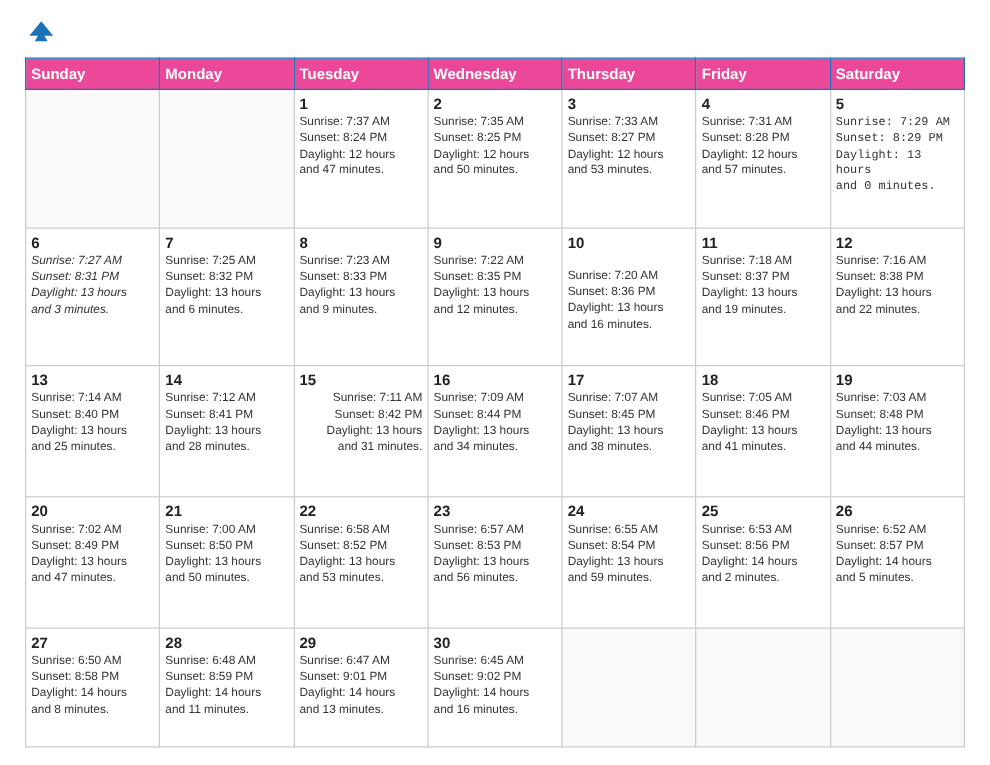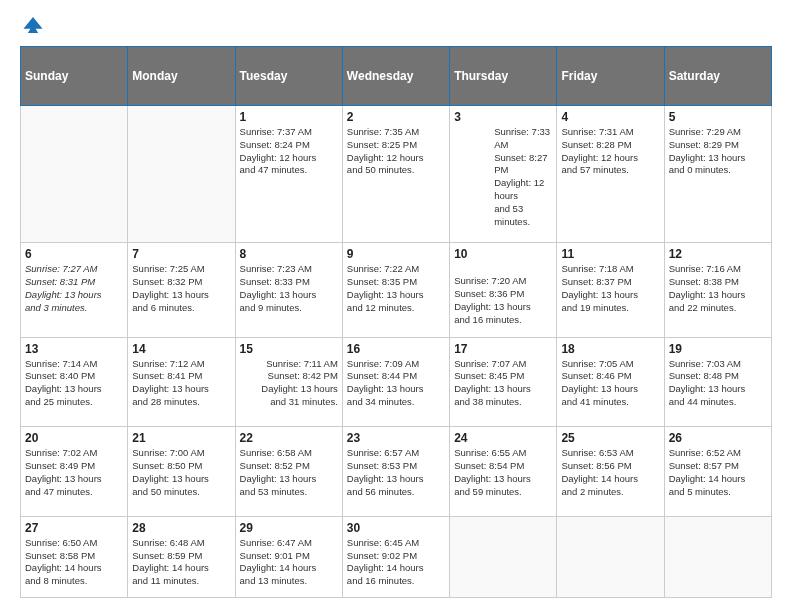--- a/index.html
+++ b/index.html
@@ -57,25 +57,25 @@
       color: #444;
     }
     .calendar {
       flex: 1;
       border: 1px solid #ccc;
       border-collapse: collapse;
       width: 100%;
       table-layout: fixed;
     }
     .calendar th {
-      background: #737373;
+      background: #ec4899;
       color: #fff;
       font-size: 12px;
       font-weight: bold;
-      padding: 22px 4px;
+      padding: 5px 4px;
       text-align: left;
       border: 1px solid #1a73b8;
     }
     .calendar td {
       vertical-align: top;
       border: 1px solid #ccc;
       padding: 4px 4px 2px 4px;
       font-size: 10px;
       color: #333;
       height: 82px;
@@ -148,35 +148,35 @@
           </td>
           <td>
             <span class="day-num">2</span>
             <div class="day-info" style="white-space: pre-line;">Sunrise: 7:35 AM
 Sunset: 8:25 PM
 Daylight: 12 hours
 and 50 minutes.</div>
           </td>
           <td>
             <span class="day-num">3</span>
-            <div class="day-info" style="white-space: pre-line; margin-left: 40px;">Sunrise: 7:33 AM
+            <div class="day-info" style="white-space: pre-line;">Sunrise: 7:33 AM
 Sunset: 8:27 PM
 Daylight: 12 hours
 and 53 minutes.</div>
           </td>
           <td>
             <span class="day-num">4</span>
             <div class="day-info" style="white-space: pre-line;">Sunrise: 7:31 AM
 Sunset: 8:28 PM
 Daylight: 12 hours
 and 57 minutes.</div>
           </td>
           <td>
             <span class="day-num">5</span>
-            <div class="day-info" style="white-space: pre-line;">Sunrise: 7:29 AM
+            <div class="day-info" style="white-space: pre-line; font-family: Liberation Mono, monospace;">Sunrise: 7:29 AM
 Sunset: 8:29 PM
 Daylight: 13 hours
 and 0 minutes.</div>
           </td>
         </tr>
         <tr>
           <td>
             <span class="day-num">6</span>
             <div class="day-info" style="white-space: pre-line; font-style: italic;">Sunrise: 7:27 AM
 Sunset: 8:31 PM

